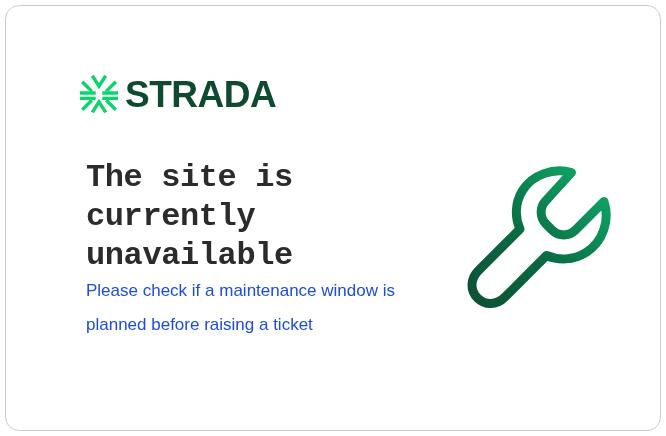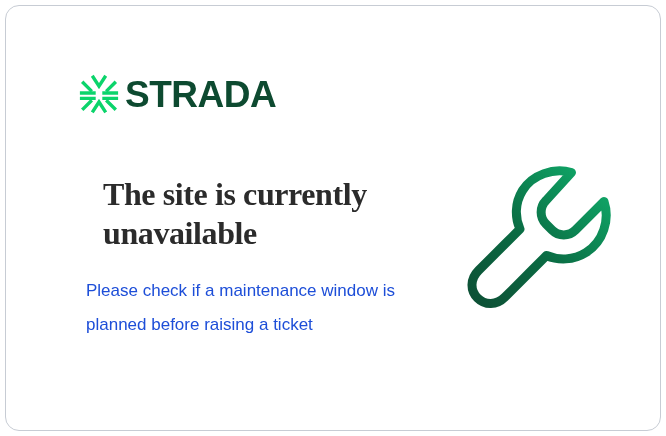--- a/index.html
+++ b/index.html
@@ -57,27 +57,27 @@
     white-space: nowrap;
     font-family: "Liberation Sans", sans-serif;
   }
 
   
   .headline {
     position: absolute;
     left: 80px;
     top: 152px;
     width: 340px;
-    margin: 17px;
+    margin: 0;
     font-size: 32px;
     font-weight: bold;
     line-height: 1.22;
     letter-spacing: -0.4px;
     color: #2b2b2b;
-    font-family: Liberation Serif, serif;
+    font-family: Liberation Mono, monospace;
   }
 
   
   .body-copy {
     position: absolute;
     left: 80px;
     top: 268px;
     width: 320px;
     margin: 0;
     font-size: 17px;

